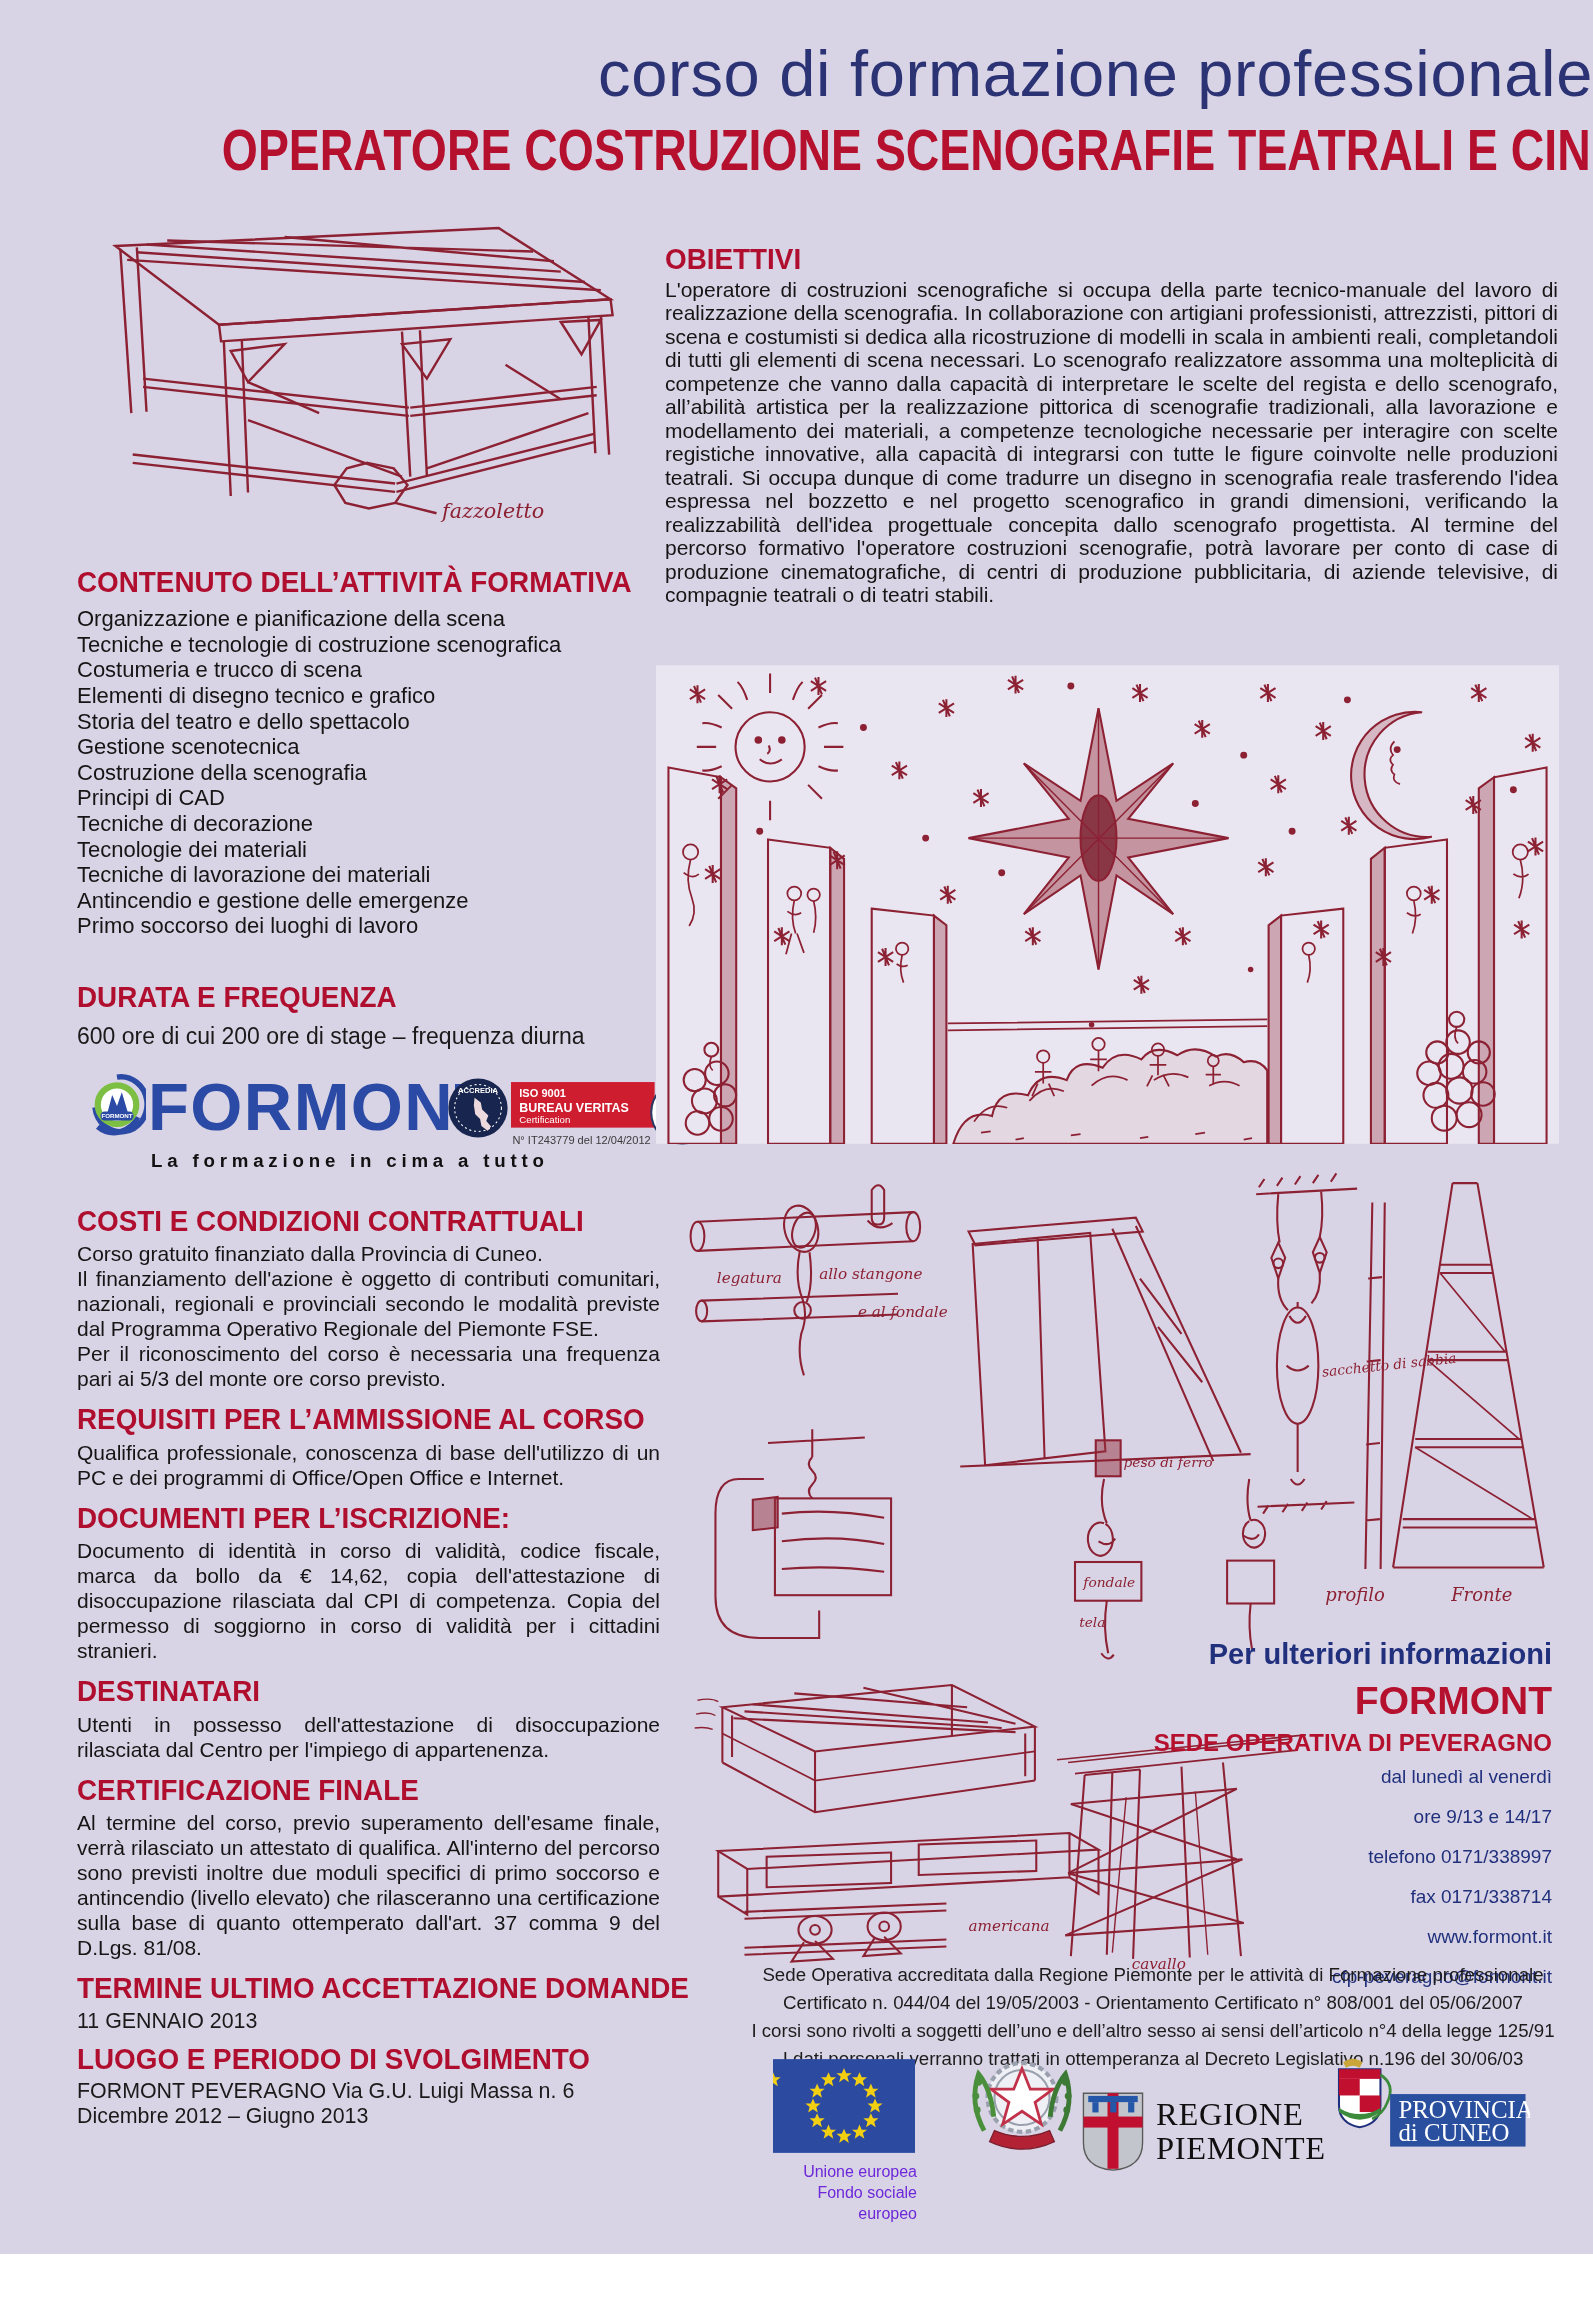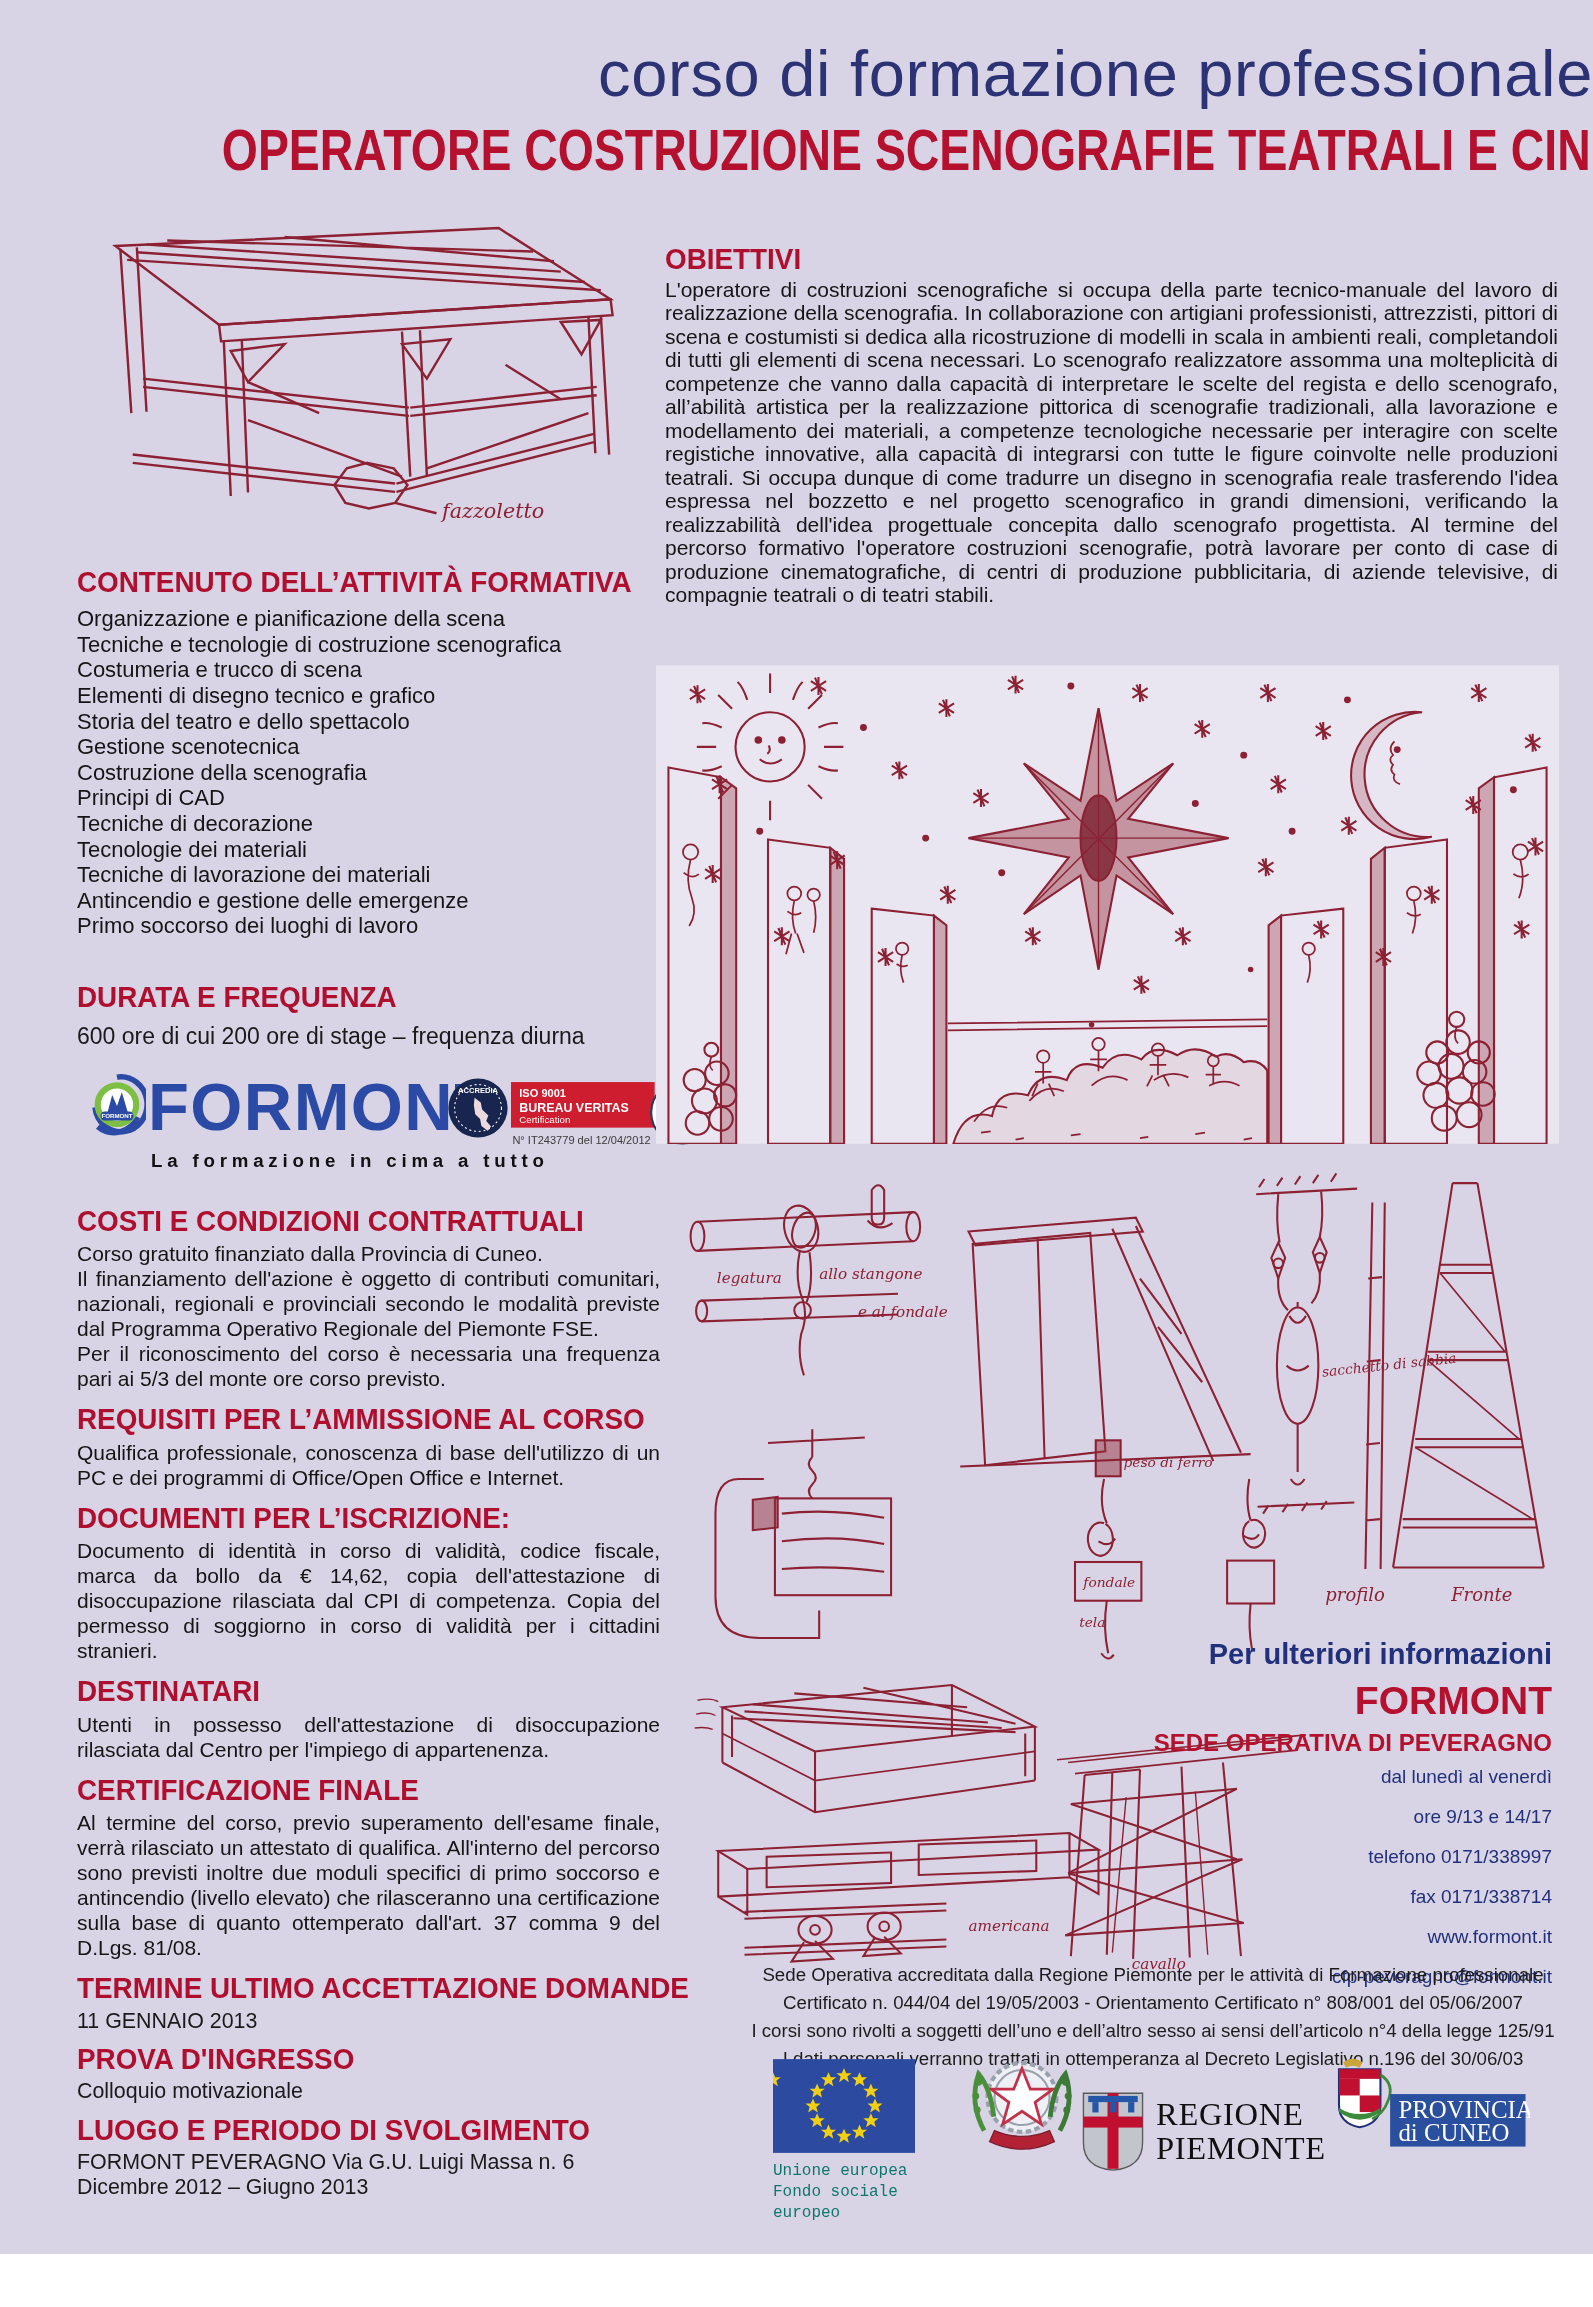--- a/index.html
+++ b/index.html
@@ -27,21 +27,21 @@
   .contact{position:absolute;right:41px;top:1638px;width:622px;text-align:right;}
   .contact .intro{font-size:29px;font-weight:bold;color:#20307c;}
   .contact .name{font-size:39px;font-weight:bold;color:#b5102d;margin-top:8.3px;}
   .contact .sede{font-size:24px;font-weight:bold;color:#b5102d;margin-top:5.5px;}
   .contact .line{font-size:19px;color:#20307c;line-height:40px;}
   .contact .line:first-of-type{margin-top:7px;}
   
   .fineprint{position:absolute;left:721px;top:1961px;width:864px;text-align:center;
              font-size:18.7px;line-height:28px;color:#1c1c1c;}
   
-  .eu-cap{font-size:16px;color:#0f766e;text-align:left;line-height:21px;font-family:Liberation Mono, monospace;}
+  .eu-cap{font-size:16px;color:#6d28d9;text-align:right;line-height:21px;}
   .serif{font-family:"Liberation Serif", serif;}
   .regione-text{font-size:32.5px;line-height:34px;color:#101010;letter-spacing:0.7px;}
   .white-strip{position:absolute;left:0;bottom:0;width:100%;height:53px;background:#ffffff;}
   .logo-row{position:relative;width:583px;height:135px;}
   .formont-word{position:absolute;left:71px;top:-5.5px;font-size:67px;font-weight:bold;
                 color:#2b4aa5;letter-spacing:1.4px;}
   .formont-tag{position:absolute;left:74px;top:77px;font-size:18.7px;font-weight:bold;
                letter-spacing:4.8px;color:#111;}
   .sketch-caption{font-family:"DejaVu Serif", serif;font-style:italic;fill:#8c2133;}
 </style>
@@ -161,24 +161,20 @@
       <div class="h">DESTINATARI</div>
       <div class="b">Utenti in possesso dell'attestazione di disoccupazione rilasciata dal Centro per l'impiego di appartenenza.</div>
     </div>
     <div class="sec">
       <div class="h">CERTIFICAZIONE FINALE</div>
       <div class="b">Al termine del corso, previo superamento dell'esame finale, verrà rilasciato un attestato di qualifica. All'interno del percorso sono previsti inoltre due moduli specifici di primo soccorso e antincendio (livello elevato) che rilasceranno una certificazione sulla base di quanto ottemperato dall'art. 37 comma 9 del D.Lgs. 81/08.</div>
     </div>
     <div class="sec">
       <div class="h">TERMINE ULTIMO ACCETTAZIONE DOMANDE</div>
       <div class="strong-line">11 GENNAIO 2013</div>
-    </div>
-    <div class="sec" style="margin-top:9.7px;">
-      <div class="h">PROVA D'INGRESSO</div>
-      <div class="strong-line">Colloquio motivazionale</div>
     </div>
     <div class="sec" style="margin-top:9.7px;">
       <div class="h">LUOGO E PERIODO DI SVOLGIMENTO</div>
       <div class="strong-line">FORMONT PEVERAGNO Via G.U. Luigi Massa n. 6</div>
       <div class="strong-line" style="margin-top:0;">Dicembre 2012 – Giugno 2013</div>
     </div>
   </div>
 
   <div class="obiettivi">
     <div class="h">OBIETTIVI</div>

